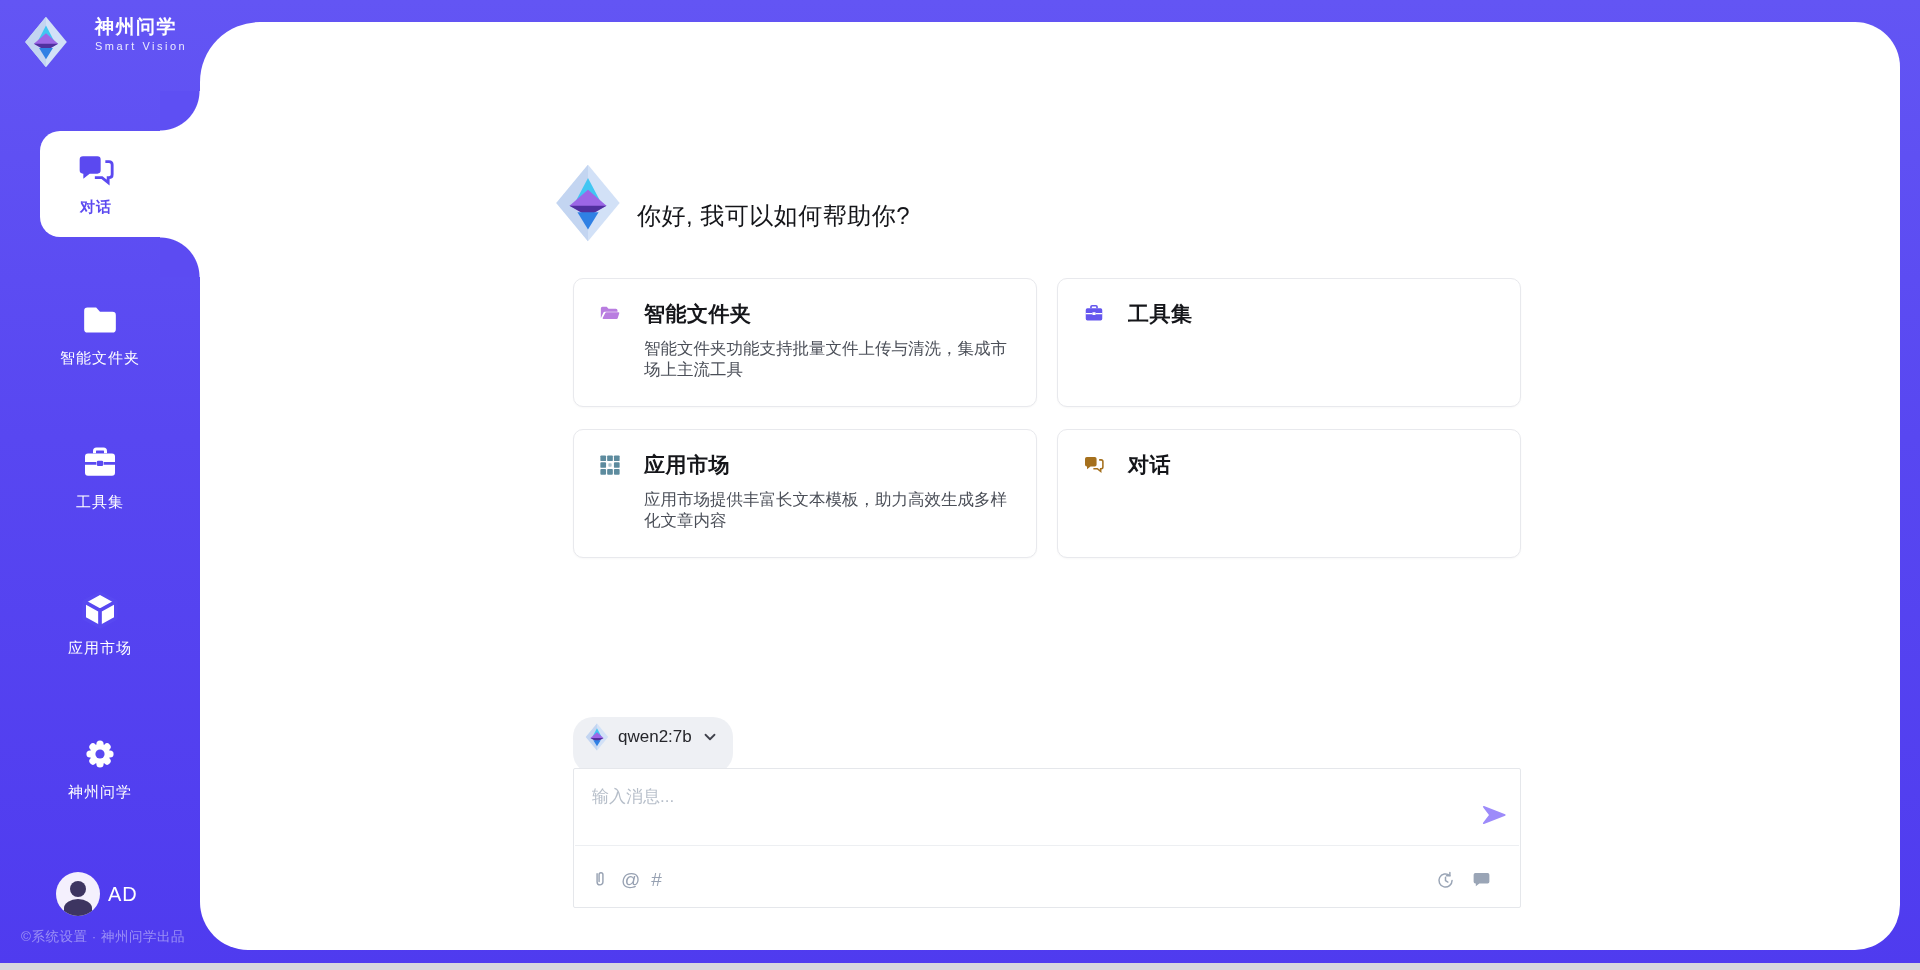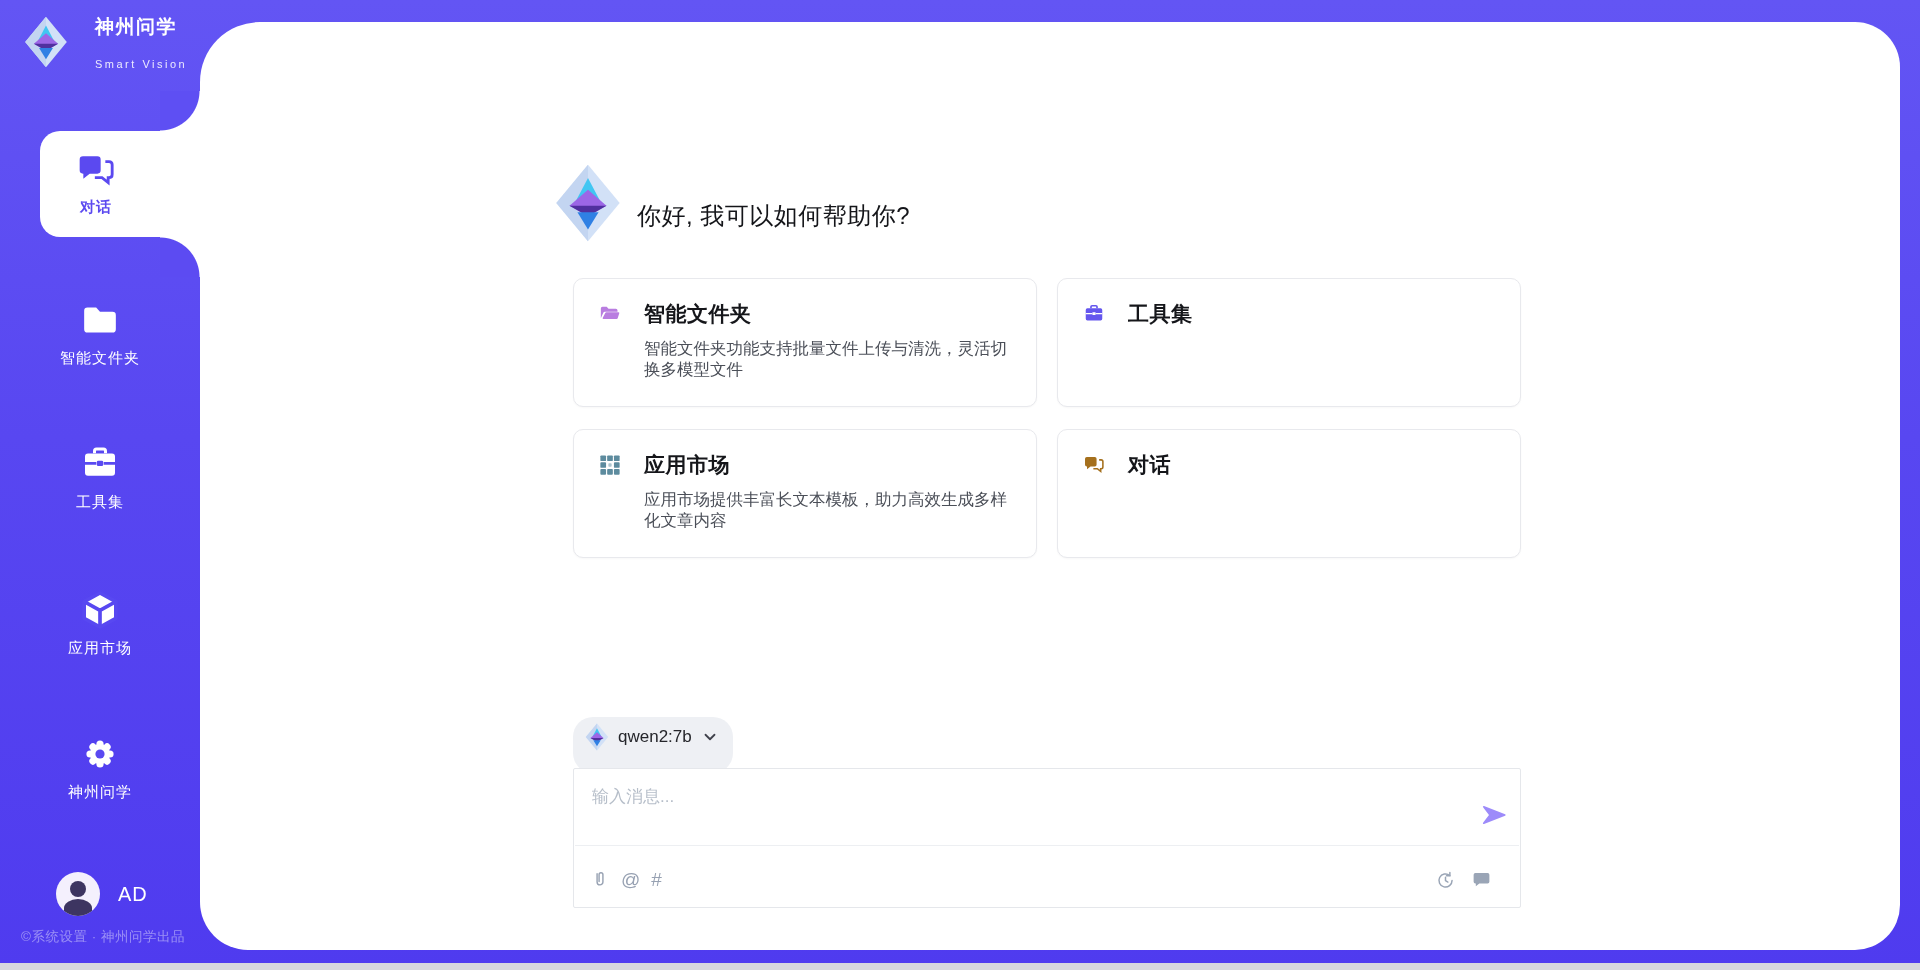--- a/index.html
+++ b/index.html
@@ -12,38 +12,38 @@
   
   .main-panel{
     position:absolute;left:200px;top:22px;width:1700px;height:928px;
     background:#ffffff;border-radius:60px 45px 45px 48px;
   }
   .bottom-strip{position:absolute;left:0;right:0;bottom:0;height:7px;background:#d6d6de;}
   
   .brand{position:absolute;left:24px;top:16px;display:flex;align-items:flex-start;gap:27px;}
   .brand svg{width:44px;height:52px;}
   .brand-name{font-size:19px;font-weight:bold;color:#fff;letter-spacing:1.5px;line-height:22px;}
-  .brand-sub{font-size:11px;color:#eceafe;letter-spacing:2.5px;margin-top:20px;}
+  .brand-sub{font-size:11px;color:#eceafe;letter-spacing:2.5px;margin-top:2px;}
   .nav-item{position:absolute;left:0;width:200px;text-align:center;color:#fff;cursor:pointer;}
   .nav-item svg{width:40px;height:40px;}
   .nav-label{display:block;font-size:15px;margin-top:5px;letter-spacing:1px;}
   #nav-1{top:300px}#nav-2{top:444px}#nav-3{top:590px}#nav-4{top:734px}
   .nav-item-active{
     position:absolute;left:40px;top:131px;width:160px;height:106px;background:#fff;
     border-radius:20px 0 0 20px;color:#5B49F0;cursor:pointer;
     display:flex;align-items:center;
   }
   .nav-active-inner{width:76px;margin-left:18px;text-align:center;}
   .nav-active-inner svg{width:40px;height:40px;}
   .nav-active-inner .nav-label{color:#5B49F0;font-weight:bold;margin-top:3px;}
   .fillet-top{position:absolute;left:160px;top:91px;width:40px;height:40px;
     background:radial-gradient(circle 40px at 0 0,#5E4FF3 39px,#ffffff 40px);}
   .fillet-bottom{position:absolute;left:160px;top:237px;width:40px;height:40px;
     background:radial-gradient(circle 40px at 0 100%,#5C4BF2 39px,#ffffff 40px);}
-  .user-row{position:absolute;left:56px;top:872px;display:flex;align-items:center;gap:18px;cursor:pointer;}
+  .user-row{position:absolute;left:56px;top:872px;display:flex;align-items:center;gap:8px;cursor:pointer;}
   .avatar{width:44px;height:44px;border-radius:50%;background:#f4f0fd;position:relative;overflow:hidden;}
   .avatar .head{position:absolute;left:14px;top:9px;width:16px;height:16px;border-radius:50%;background:#3d3561;}
   .avatar .torso{position:absolute;left:8px;top:27px;width:28px;height:18px;border-radius:50% 50% 0 0;background:#3d3561;}
   .user-name{color:#fff;font-size:20px;letter-spacing:1px;}
   .copyright{position:absolute;left:8px;top:928px;width:190px;text-align:center;
     color:rgba(255,255,255,.42);font-size:13.5px;letter-spacing:.5px;}
   
   .greeting-logo{position:absolute;left:355px;top:140px;width:66px;height:82px;}
   .greeting-text{position:absolute;left:437px;top:178px;font-size:24px;font-weight:normal;color:#141519;letter-spacing:.5px;}
   
@@ -224,21 +224,21 @@
   <div class="greeting-text">你好, 我可以如何帮助你?</div>
 
   <div class="cards">
     <div class="card">
       <div class="card-head">
         <svg class="ic-folder-open">
             <use href="#sym-folder-open"></use>
           </svg>
         <span class="card-title">智能文件夹</span>
       </div>
-      <div class="card-desc">智能文件夹功能支持批量文件上传与清洗，灵活切换多模型文件</div>
+      <div class="card-desc">智能文件夹功能支持批量文件上传与清洗，集成市场上主流工具</div>
     </div>
     <div class="card">
       <div class="card-head">
         <svg class="ic-briefcase-card">
             <use href="#sym-briefcase"></use>
           </svg>
         <span class="card-title">工具集</span>
       </div>
     </div>
     <div class="card">

